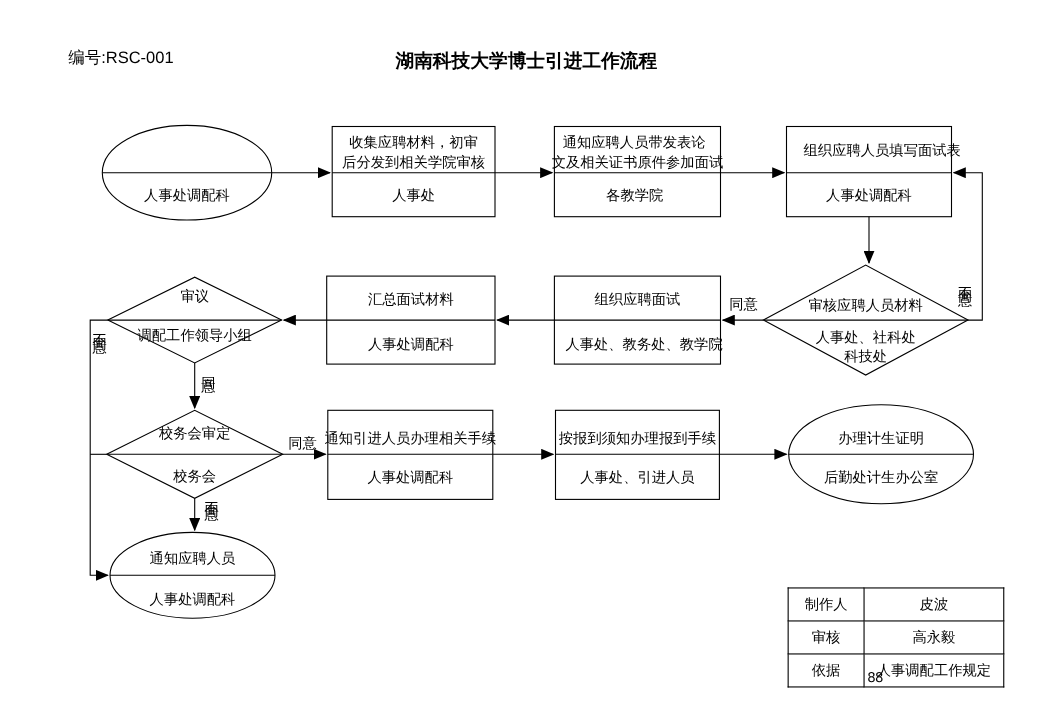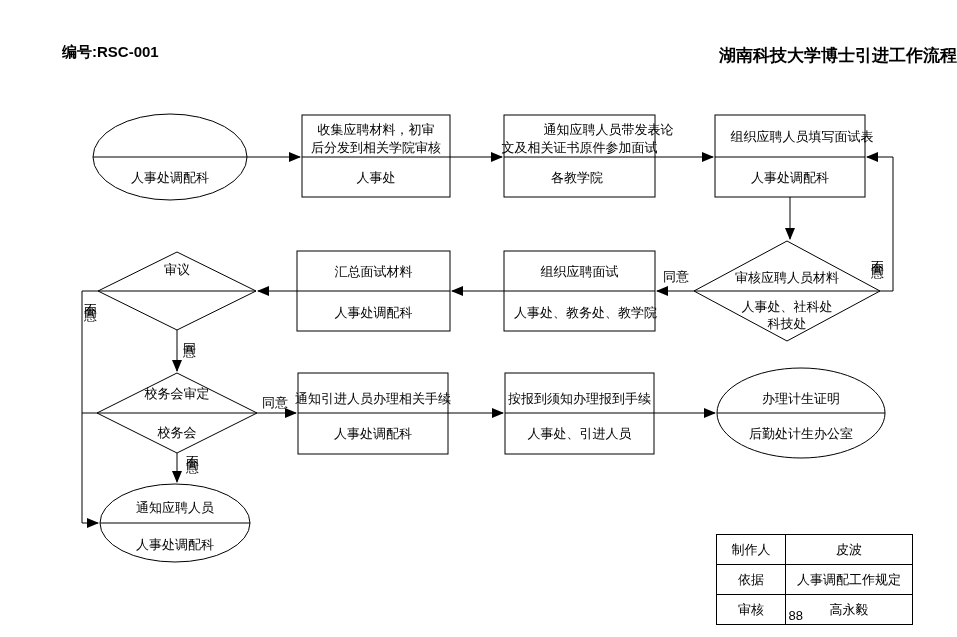--- a/index.html
+++ b/index.html
@@ -8,25 +8,25 @@
     width: 957px;
     height: 637px;
     background: #ffffff;
     font-family: "Liberation Sans", "DejaVu Sans", sans-serif;
     color: #000000;
     overflow: hidden;
   }
   .diagram-svg { position: absolute; left: 0; top: 0; }
   .doc-number {
     position: absolute; left: 62px; top: 43px;
-    font-size: 15px; white-space: nowrap; font-weight: bold;
+    font-size: 15px; white-space: nowrap;
   }
   .title {
     position: absolute; left: 0; top: 44px; width: 957px;
-    text-align: right; font-size: 17px; font-weight: bold; white-space: nowrap;
+    text-align: center; font-size: 17px; font-weight: bold; white-space: nowrap;
   }
   .txt {
     position: absolute;
     display: flex; align-items: center; justify-content: center;
     font-size: 13px; white-space: nowrap; line-height: 1;
   }
   .vtxt {
     position: absolute;
     writing-mode: vertical-rl; text-orientation: upright;
     font-size: 13px; line-height: 1; letter-spacing: 2px; white-space: nowrap;
@@ -121,28 +121,29 @@
 
   <div class="doc-number">编号:RSC-001</div>
   <div class="title">湖南科技大学博士引进工作流程</div>
 
   <div class="txt" style="left:93px;top:169px;width:154px;height:16px">人事处调配科</div>
 
   <div class="txt" style="left:302px;top:121px;width:148px;height:16px">收集应聘材料，初审</div>
   <div class="txt" style="left:302px;top:139px;width:148px;height:16px">后分发到相关学院审核</div>
   <div class="txt" style="left:302px;top:169px;width:148px;height:16px">人事处</div>
 
-  <div class="txt" style="left:528px;top:121px;width:161px;height:16px">通知应聘人员带发表论</div>
+  <div class="txt" style="left:496px;top:121px;width:161px;height:16px">通知应聘人员带发表论</div>
   <div class="txt" style="left:504px;top:139px;width:151px;height:16px">文及相关证书原件参加面试</div>
   <div class="txt" style="left:504px;top:169px;width:146px;height:16px">各教学院</div>
 
   <div class="txt" style="left:715px;top:128px;width:174px;height:16px">组织应聘人员填写面试表</div>
   <div class="txt" style="left:715px;top:169px;width:150px;height:16px">人事处调配科</div>
 
   <div class="txt" style="left:98px;top:261px;width:158px;height:16px">审议</div>
+  <div class="txt" style="left:98px;top:296px;width:158px;height:16px">调配工作领导小组</div>
 
   <div class="txt" style="left:297px;top:263px;width:153px;height:16px">汇总面试材料</div>
   <div class="txt" style="left:297px;top:304px;width:153px;height:16px">人事处调配科</div>
 
   <div class="txt" style="left:504px;top:263px;width:151px;height:16px">组织应聘面试</div>
   <div class="txt" style="left:504px;top:304px;width:163px;height:16px">人事处、教务处、教学院</div>
 
   <div class="txt" style="left:694px;top:269px;width:186px;height:16px">审核应聘人员材料</div>
   <div class="txt" style="left:694px;top:298px;width:186px;height:16px">人事处、社科处</div>
   <div class="txt" style="left:694px;top:315px;width:186px;height:16px">科技处</div>
@@ -171,23 +172,23 @@
 
   <div class="page-number">88</div>
 
   <table class="footer-table">
     <tbody>
         <tr>
       <td class="c1">制作人</td>
       <td class="c2">皮波</td>
     </tr>
     <tr>
+      <td class="c1">审核</td>
+      <td class="c2">高永毅</td>
+    </tr>
+    <tr>
       <td class="c1">依据</td>
       <td class="c2">人事调配工作规定</td>
-    </tr>
-    <tr>
-      <td class="c1">审核</td>
-      <td class="c2">高永毅</td>
     </tr>
   </tbody>
     </table>
 
 </div>
 
 </body></html>

